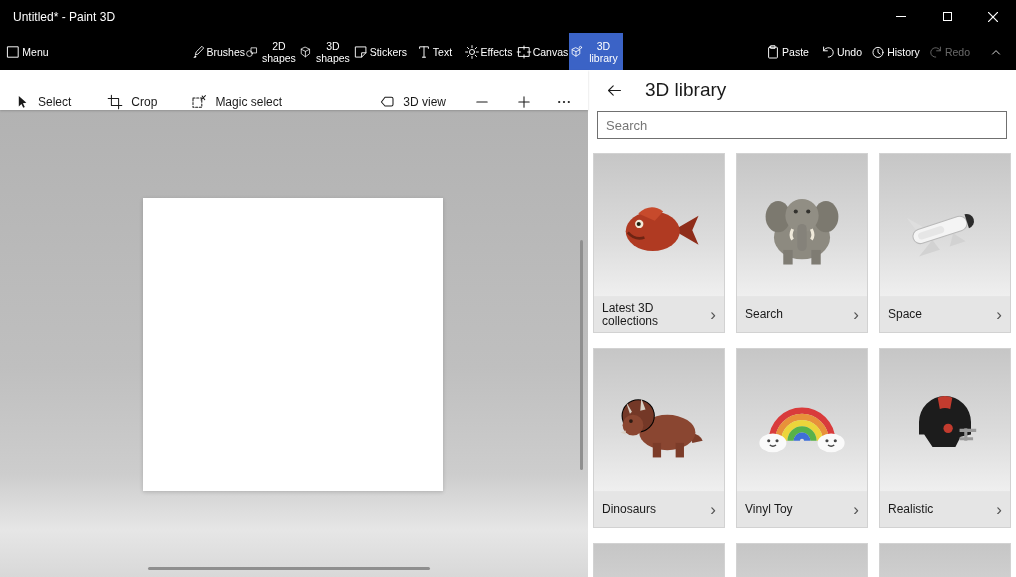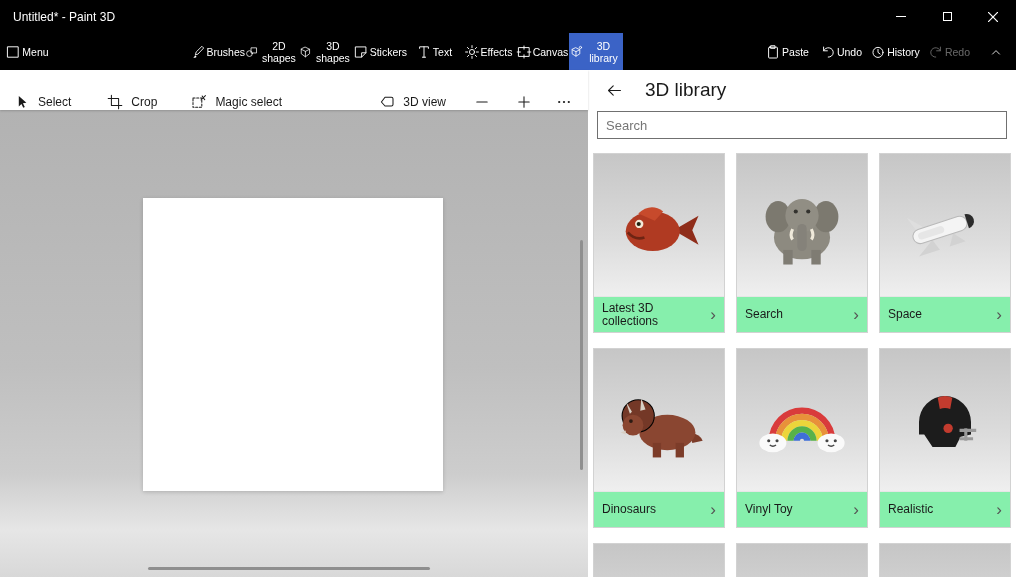--- a/index.html
+++ b/index.html
@@ -67,21 +67,21 @@
   .back-btn { background:none; border:none; cursor:pointer; width:26px; height:26px;
     display:flex; align-items:center; justify-content:center; }
   .back-btn svg { width:17px; height:17px; }
   .panel-title { font-size:19px; color:#1a1a1a; margin-left:18px; font-weight:400; }
   .search { display:block; margin:1px 9px 0 9px; width:410px; height:28px;
     border:1px solid #707070; font-size:13px; padding:0 8px; color:#1d4ed8;
     font-family:"Liberation Sans", sans-serif; }
   .search::placeholder { color:#767676; }
   .cards { margin-top:14px; padding-left:5px; display:grid;
     grid-template-columns:repeat(3,132px); column-gap:11px; row-gap:15px; }
-  .card { width:132px; height:180px; border:1px solid #d2d2d2; background:#86efac;
+  .card { width:132px; height:180px; border:1px solid #d2d2d2; background:#e5e5e5;
     cursor:pointer; }
   .card-img { height:142px; background:linear-gradient(180deg,#c6c6c6 0%,#dcdcdc 60%,#efefef 100%);
     display:flex; align-items:center; justify-content:center; overflow:hidden; }
   .card-img svg { width:104px; height:104px; }
   .card-label { height:36px; display:flex; align-items:center; padding:0 8px;
     font-size:12px; color:#1a1a1a; border-top:1px solid #e6e6e6; line-height:13px; }
   .card-label .txt { max-width:88px; }
   .card-chevron { margin-left:auto; font-size:17px; color:#555; }
   .partial .card-img { height:142px; }
 </style>

